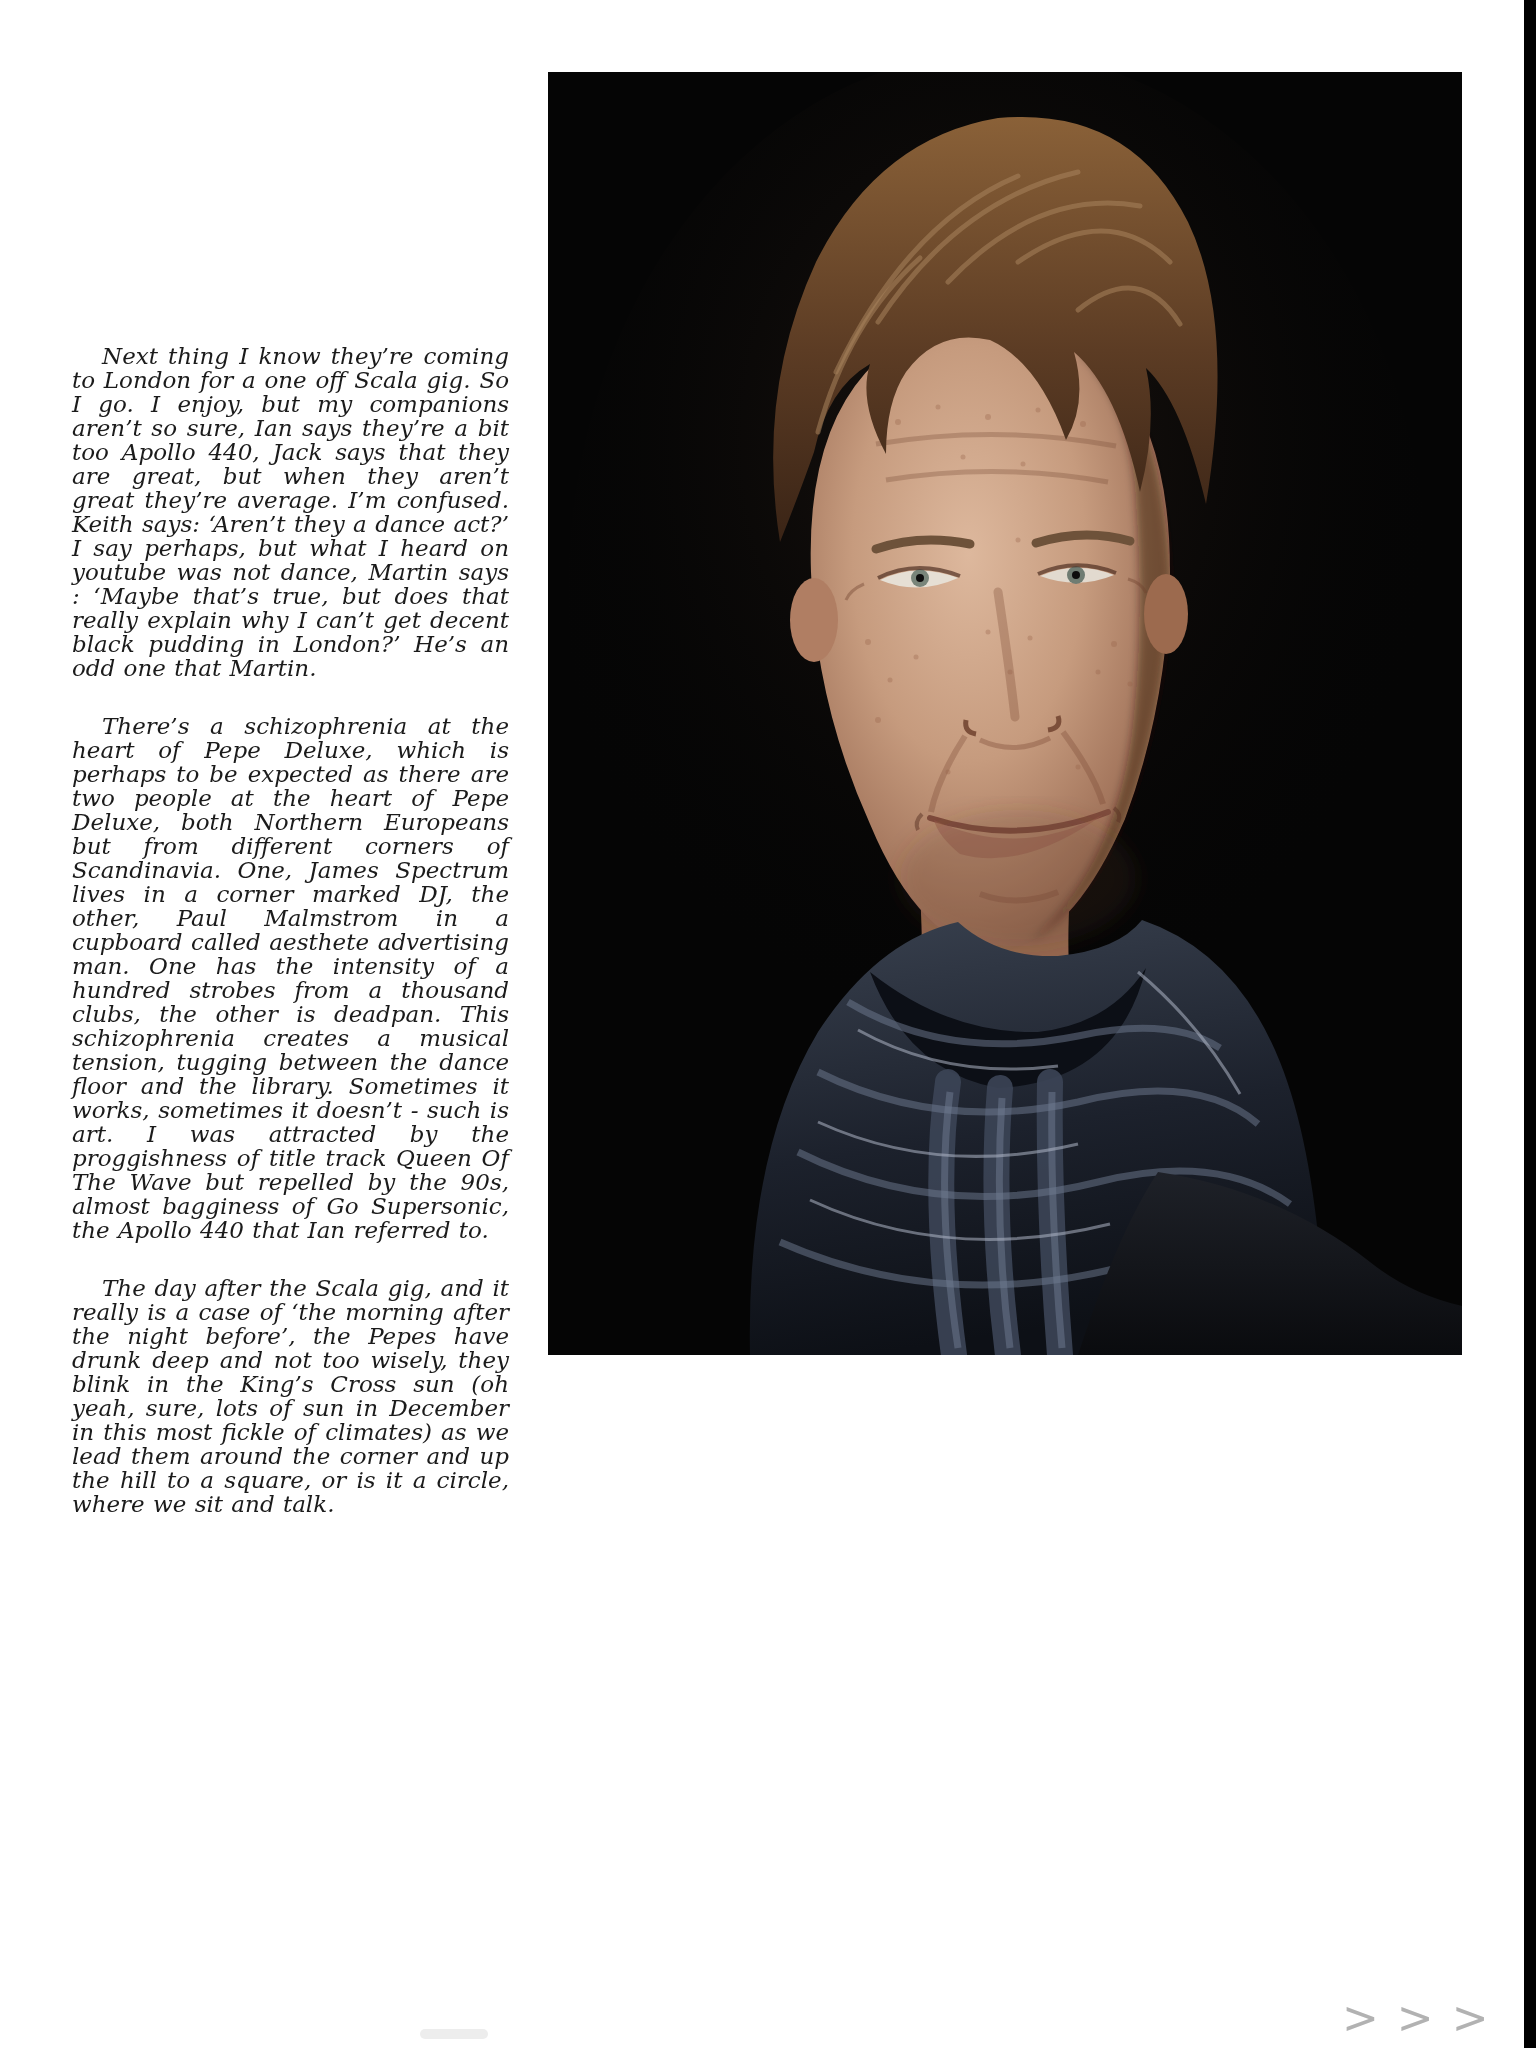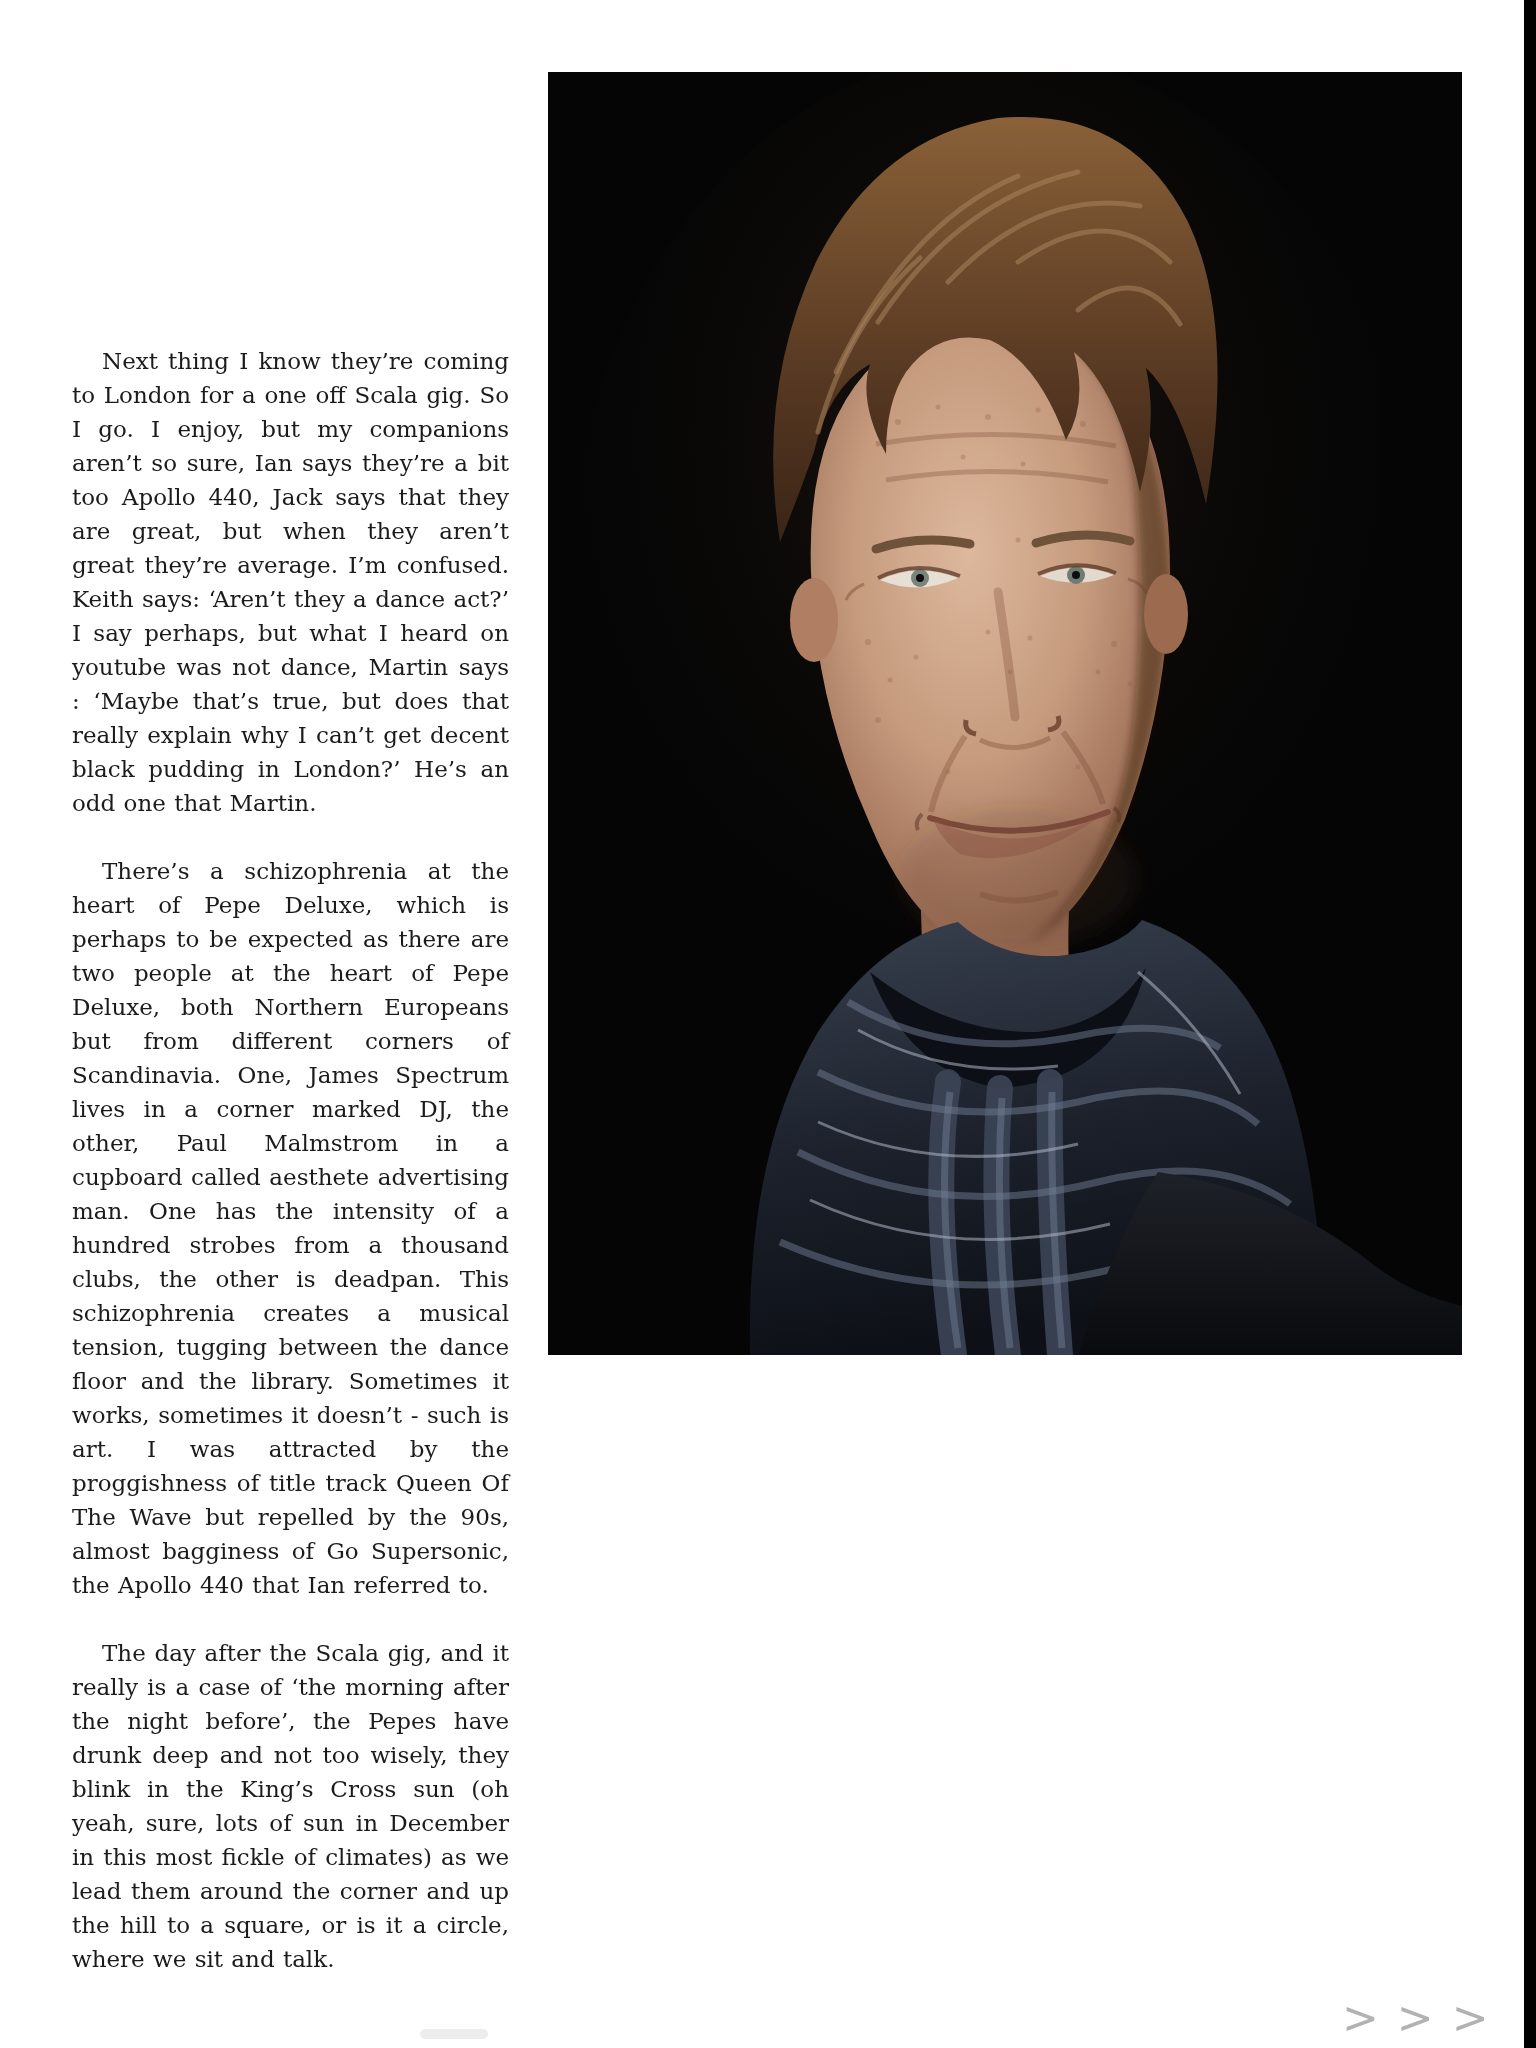--- a/index.html
+++ b/index.html
@@ -17,24 +17,25 @@
   
   .article {
     position: absolute;
     left: 72px; top: 344px;
     width: 437px;
     color: #1b1b1b;
   }
   .article p {
     margin: 0 0 34px 0;
     font-size: 23px;
-    line-height: 34px;
+    line-height: 24px;
     text-align: justify;
     text-indent: 30px;
     word-spacing: 1px;
+    font-style: italic;
   }
   
   .photo {
     position: absolute;
     left: 548px; top: 72px;
     width: 914px; height: 1283px;
     margin: 0;
     background: #050505;
     overflow: hidden;
   }

